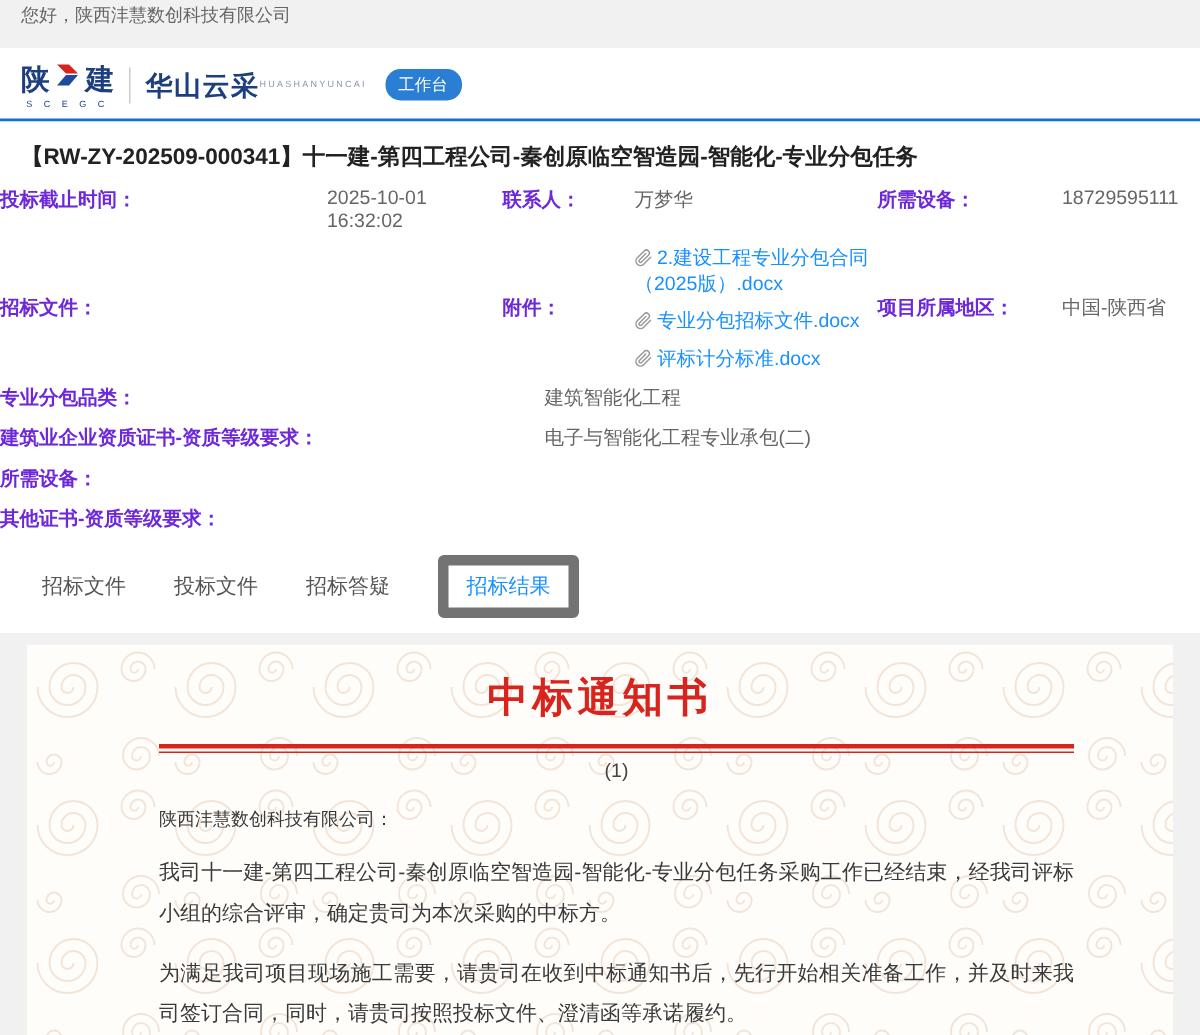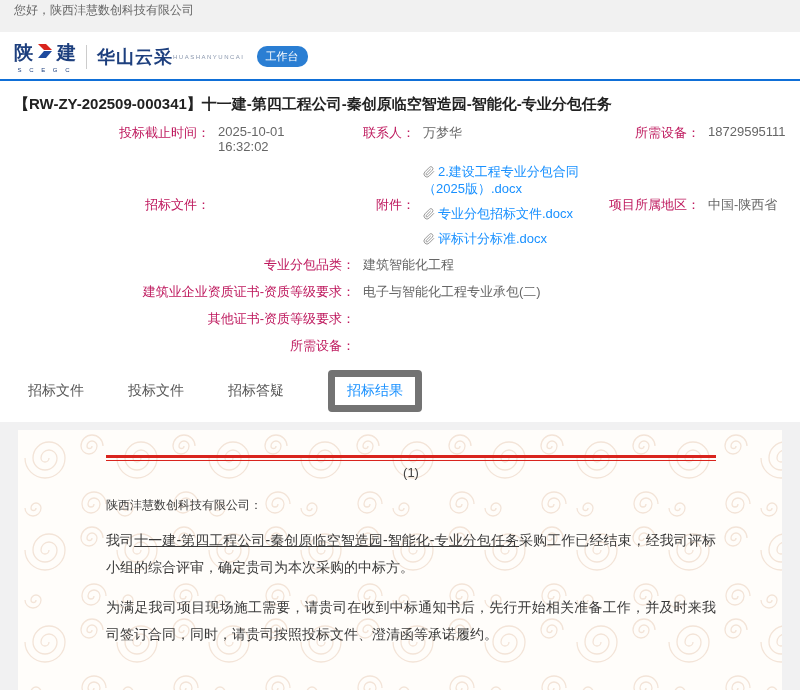--- a/index.html
+++ b/index.html
@@ -22,50 +22,50 @@
   .badge { background:#2a7ed3; color:#fff; font-size:11px; border-radius:10px; padding:3px 9px; margin-left:2px; cursor:pointer; }
 
   .blue-line { height:2px; background:#0f6fd7; flex:none; }
 
   
   .info { background:#fff; padding:10px 0 0; flex:none; }
   .proj-title { font-size:15px; font-weight:bold; color:#222; padding:4px 14px 10px; }
   .fgrid { display:grid; grid-template-columns:335px 250px 1fr; font-size:13px; margin-bottom:9px; }
   .fcell { display:flex; align-items:flex-start; }
   .fgrid.centered .fcell { align-items:center; }
-  .flbl { font-weight:normal; color:#be185d; text-align:right; flex:none; }
+  .flbl { font-weight:bold; color:#6d28d9; text-align:left; flex:none; }
   .fval { color:#666; margin-left:8px; }
   .w1 { width:210px; }
   .w2 { width:80px; }
   .w3 { width:115px; }
   .attach-list { display:flex; flex-direction:column; gap:8px; margin-left:8px; max-width:205px; }
   .attach-link { color:#1890ff; text-decoration:none; font-size:13px; line-height:17px; cursor:pointer; }
   .attach-link svg { vertical-align:-2px; margin-right:3px; }
   .frow { display:flex; font-size:13px; margin-bottom:9px; }
   .frow .flbl { width:355px; }
 
   
-  .tabs { display:flex; align-items:center; gap:44px; padding:6px 0 10px 28px; }
+  .tabs { display:flex; align-items:center; gap:32px; padding:6px 0 10px 28px; }
   .tab { font-size:14px; color:#555; cursor:pointer; padding:5px 0; }
   .tab.active { color:#1890ff; border:7px solid #737373; border-radius:4px; padding:5px 12px; }
 
   
   .gray { background:#f1f1f2; flex:1; padding:8px 18px 12px; }
   .paper { position:relative; background:#fffdfa; height:348px; overflow:hidden; }
   .paper-bg { position:absolute; left:0; top:0; width:100%; height:100%; }
   .paper-content { position:relative; padding:12px 22px 26px; }
   .bid-no { text-align:right; font-size:12px; color:#555; }
   .bid-no .lbl { color:#555; }
   .notice-title { text-align:center; color:#d9241d; font-size:27px; font-weight:bold; letter-spacing:3px; margin-top:5px; }
   .doc-inner { margin:0 44px 0 66px; }
   .dline { margin-top:13px; border-top:3px solid #d9241d; border-bottom:1px solid #d9241d; height:6px; }
   .page-num { text-align:center; font-size:13px; color:#444; margin-top:4px; }
   .addressee { font-size:12px; color:#3a3a3a; margin-top:17px; }
   .para { font-size:14px; color:#3a3a3a; line-height:27px; margin-top:13px; text-align:justify; }
-  .para .uline { text-decoration:underline; }
+  .para .uline { }
 </style>
 </head>
 <body>
 
 <div class="topbar">
   <span>您好，陕西沣慧数创科技有限公司</span>
 </div>
 
 <div class="header">
   <div class="logo">
@@ -138,25 +138,25 @@
 
   <div class="frow">
     <span class="flbl">专业分包品类：</span>
     <span class="fval">建筑智能化工程</span>
   </div>
   <div class="frow">
     <span class="flbl">建筑业企业资质证书-资质等级要求：</span>
     <span class="fval">电子与智能化工程专业承包(二)</span>
   </div>
   <div class="frow">
-    <span class="flbl">其他证书-资质等级要求：</span>
+    <span class="flbl">所需设备：</span>
     <span class="fval"></span>
   </div>
   <div class="frow">
-    <span class="flbl">所需设备：</span>
+    <span class="flbl">其他证书-资质等级要求：</span>
     <span class="fval"></span>
   </div>
 
   <div class="tabs">
     <div class="tab">招标文件</div>
     <div class="tab">投标文件</div>
     <div class="tab">招标答疑</div>
     <div class="tab active">招标结果</div>
   </div>
 </div>
@@ -170,20 +170,21 @@
             <path d="M31 28 a4 4 0 1 1 -8 0 a8 8 0 1 1 16 0 a12 12 0 1 1 -24 0 a16 16 0 1 1 32 0 a20 20 0 1 1 -40 0"></path>
             <path d="M76 74 a3 3 0 1 1 -6 0 a6 6 0 1 1 12 0 a9 9 0 1 1 -18 0 a12 12 0 1 1 24 0"></path>
             <path d="M74 16 a2.5 2.5 0 1 1 -5 0 a5 5 0 1 1 10 0 a8 8 0 1 1 -16 0 a11 11 0 1 1 22 0"></path>
             <path d="M18 78 a2.5 2.5 0 1 1 -5 0 a5 5 0 1 1 10 0 a8 8 0 1 1 -16 0"></path>
           </g>
         </pattern>
       </defs>
       <rect width="100%" height="100%" fill="url(#swirl)"></rect>
     </svg>
     <div class="paper-content">
+      <div class="notice-title">中标通知书</div>
       <div class="doc-inner">
         <div class="dline"></div>
         <div class="page-num">(1)</div>
         <p class="addressee">陕西沣慧数创科技有限公司：</p>
         <p class="para"><span>我司</span><span class="uline">十一建-第四工程公司-秦创原临空智造园-智能化-专业分包任务</span><span>采购工作已经结束，经我司评标小组的综合评审，确定贵司为本次采购的中标方。</span></p>
         <p class="para">为满足我司项目现场施工需要，请贵司在收到中标通知书后，先行开始相关准备工作，并及时来我司签订合同，同时，请贵司按照投标文件、澄清函等承诺履约。</p>
 
       </div>
     </div>
   </div>

